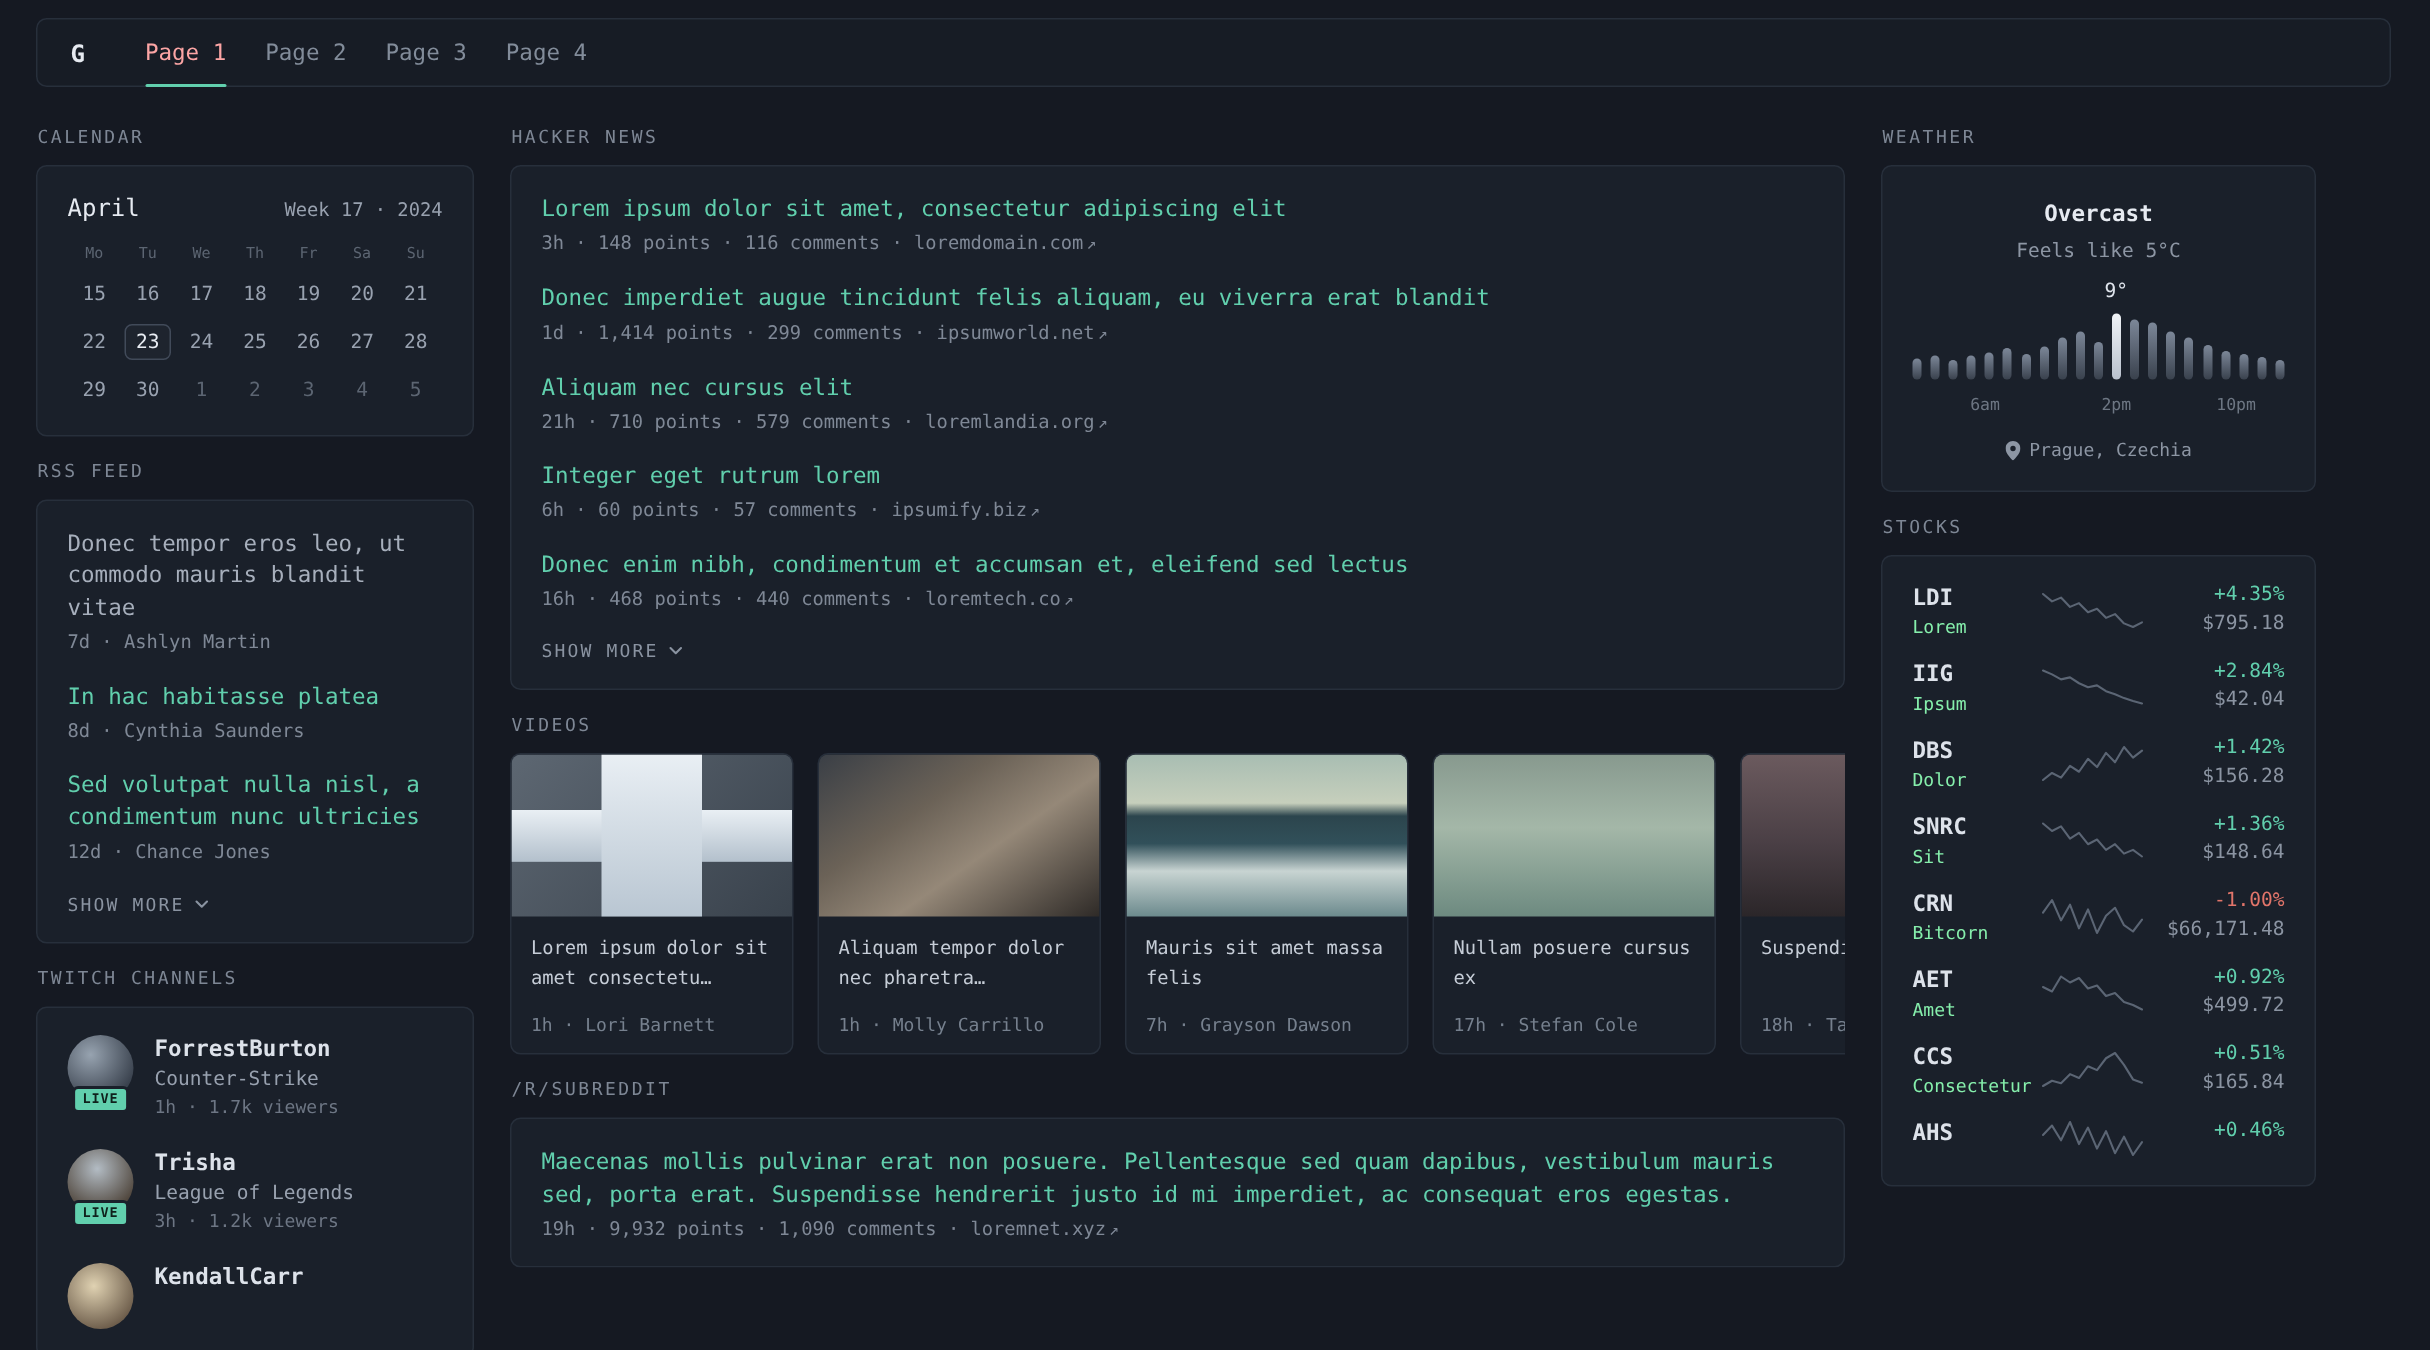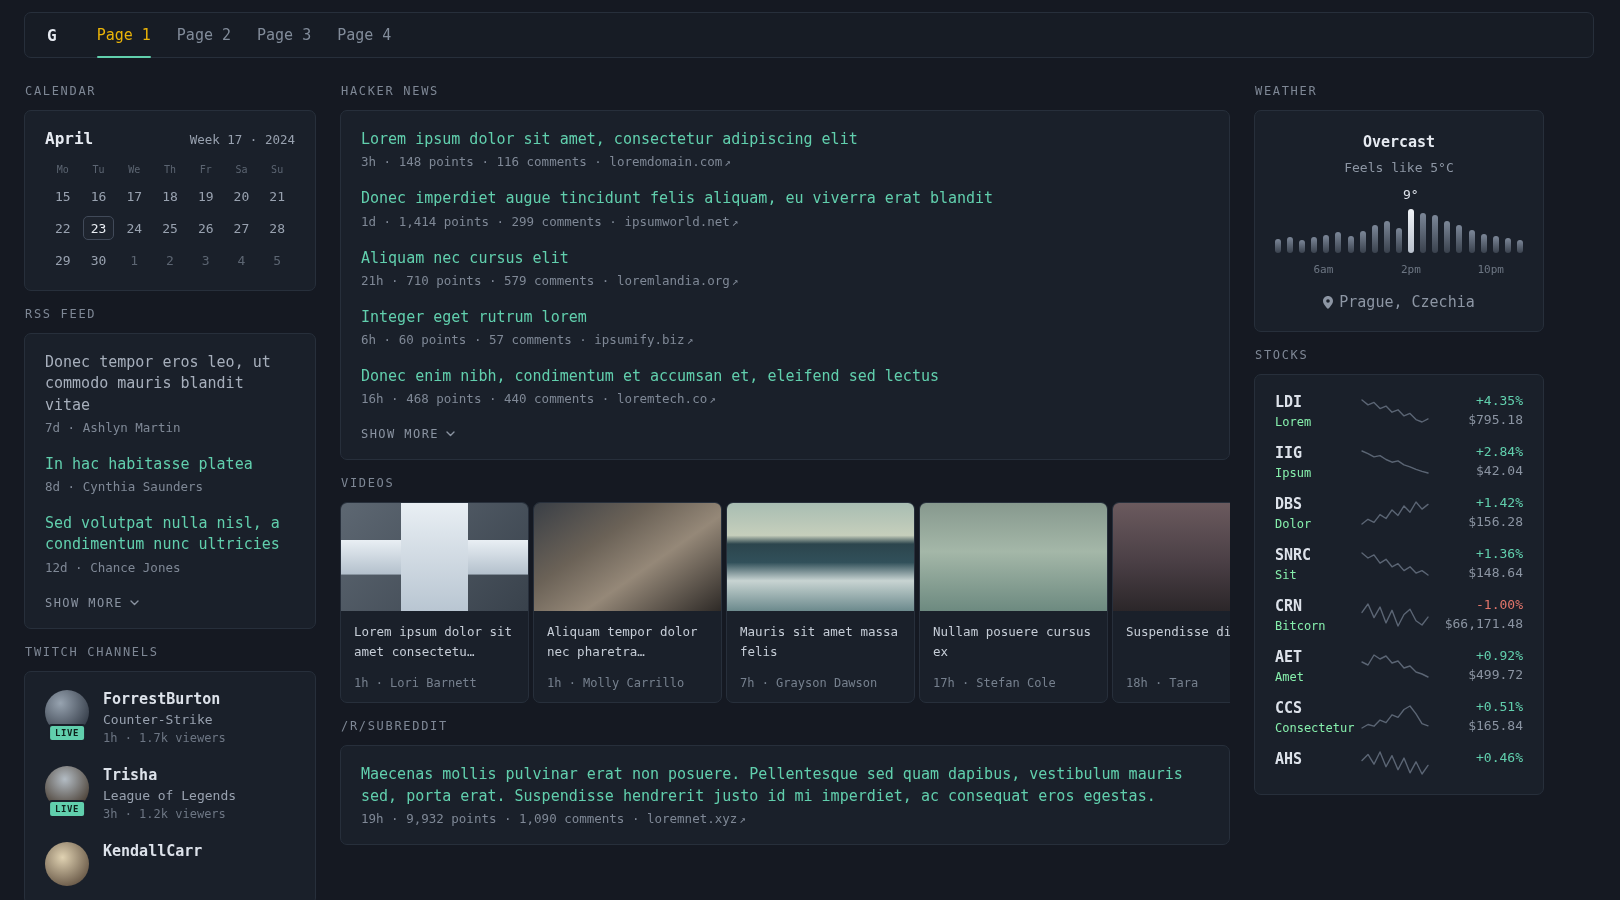--- a/index.html
+++ b/index.html
@@ -10,33 +10,33 @@
     font-family:"DejaVu Sans Mono", monospace;
   }
   a{text-decoration:none}
 
   
   .topbar{display:flex;align-items:stretch;height:46px;margin:12px 26px 0 24px;
     border:1px solid #272f3b;border-radius:7px;padding:0 22px;background:#171c25}
   .logo{display:flex;align-items:center;font-weight:700;font-size:16px;color:#e6eaf1;margin-right:40px;cursor:pointer}
   .tabs{display:flex;gap:26px}
   .tab{position:relative;display:flex;align-items:center;font-size:15px;color:#828c9a;cursor:pointer}
-  .tab.active{color:#eab308}
+  .tab.active{color:#fca5a5}
   .tab.active::after{content:"";position:absolute;left:0;right:0;bottom:-1px;height:2px;background:#61cfad;border-radius:2px}
 
   
   .cols{display:grid;grid-template-columns:292px 890px 290px;gap:24px;padding:26px 0 0 24px;align-items:start}
   .col-mid{overflow:hidden}
   .widget+.widget{margin-top:16px}
   .wlabel{margin:0 0 12px 1px;font-size:12px;font-weight:400;letter-spacing:.14em;color:#7e8795}
   .card{background:#1a202a;border:1px solid #272f3b;border-radius:7px;padding:18px 20px}
 
   
   .cal-head{display:flex;justify-content:space-between;align-items:baseline;margin-bottom:16px}
-  .cal-month{font-size:16px;font-weight:700;color:#e6eaf1}
+  .cal-month{font-size:16px;font-weight:400;color:#e6eaf1}
   .cal-week{font-size:12.5px;color:#98a1af}
   .cal-grid{display:grid;grid-template-columns:repeat(7,1fr);row-gap:8px;justify-items:center}
   .cal-dow{margin-bottom:9px}
   .cal-dow span{font-size:10px;color:#5c6572}
   .cal-day{width:31px;height:24px;display:flex;align-items:center;justify-content:center;
     font-size:13px;color:#99a2b0;border:1px solid transparent;border-radius:5px}
   .cal-day.cur{color:#e9edf3;border-color:#414a59;background:rgba(255,255,255,.02)}
   .cal-day.out{color:#5c6572}
 
   
@@ -44,21 +44,21 @@
   .item-title{display:block;font-size:15px;line-height:1.42;color:#61cfad;cursor:pointer;margin-bottom:4px}
   .item-title.muted{color:#a7afbc}
   .item-meta{margin:0;font-size:12.5px;color:#7f8896}
   .domain{color:#7f8896;cursor:pointer}
   .ext{font-size:11px;margin-left:2px}
   .show-more{display:flex;align-items:center;gap:7px;background:none;border:0;padding:2px 0 0;
     font-family:inherit;font-size:12px;letter-spacing:.12em;color:#8a93a1;cursor:pointer}
   .chev{stroke:#8a93a1;fill:none}
 
   
-  .video-row{display:flex;gap:4px}
+  .video-row{display:flex;gap:16px}
   .video-card{flex:0 0 189px;width:189px;background:#1a202a;border:1px solid #272f3b;border-radius:7px;overflow:hidden;cursor:pointer}
   .thumb{height:108px}
   .t1{background:
       linear-gradient(#e9eff4,#b9c6d2) center/36% 100% no-repeat,
       linear-gradient(#e9eff4,#b3c0cc) center/100% 32% no-repeat,
       linear-gradient(135deg,#5d6772,#39424c)}
   .t2{background:linear-gradient(145deg,#3a3f46 0%,#6b6257 35%,#958878 60%,#2e2a27 100%)}
   .t3{background:linear-gradient(180deg,#a8bdb2 0%,#c6cfbc 30%,#2c454d 38%,#31505a 55%,#c8d4d2 72%,#6c8a8d 100%)}
   .t4{background:linear-gradient(180deg,#87998e 0%,#a4b7a8 45%,#6d8a80 100%)}
   .t5{background:linear-gradient(180deg,#6b5a5e 0%,#4a3f45 55%,#2b2629 100%)}
@@ -87,21 +87,21 @@
   .weather-card{text-align:center;padding-top:22px;padding-bottom:20px}
   .w-cond{font-size:15px;font-weight:700;color:#e6eaf1}
   .w-feels{font-size:13px;color:#8d96a4;margin-top:9px}
   .w-chart{position:relative;margin-top:12px;padding-top:20px}
   .w-peak{position:absolute;top:0;transform:translateX(-50%);font-size:13px;color:#dfe4ec}
   .w-bars{display:flex;align-items:flex-end;justify-content:space-between;height:46px}
   .wbar{width:6px;border-radius:3px;background:linear-gradient(180deg,#7c8798,#39414d)}
   .wbar.hl{background:linear-gradient(180deg,#f0f3f7,#b9c1cd)}
   .w-axis{position:relative;height:14px;margin-top:10px}
   .w-axis span{position:absolute;transform:translateX(-50%);font-size:11px;color:#6d7683}
-  .w-loc{display:flex;align-items:center;justify-content:center;gap:6px;margin-top:16px;font-size:15px;color:#8d96a4}
+  .w-loc{display:flex;align-items:center;justify-content:center;gap:6px;margin-top:16px;font-size:12px;color:#8d96a4}
 
   
   .stock-row{display:flex;margin-bottom:15px;cursor:pointer}
   .s-left{width:92px}
   .s-sym{font-size:15px;font-weight:700;color:#dde2ea}
   .s-name{font-size:12px;color:#86efac;margin-top:4px}
   .s-name:empty{display:none}
   .s-spark{flex:1;display:flex;justify-content:center;align-items:center}
   .s-right{width:100px;text-align:right}
   .s-change{font-size:13px;color:#61cfad}

